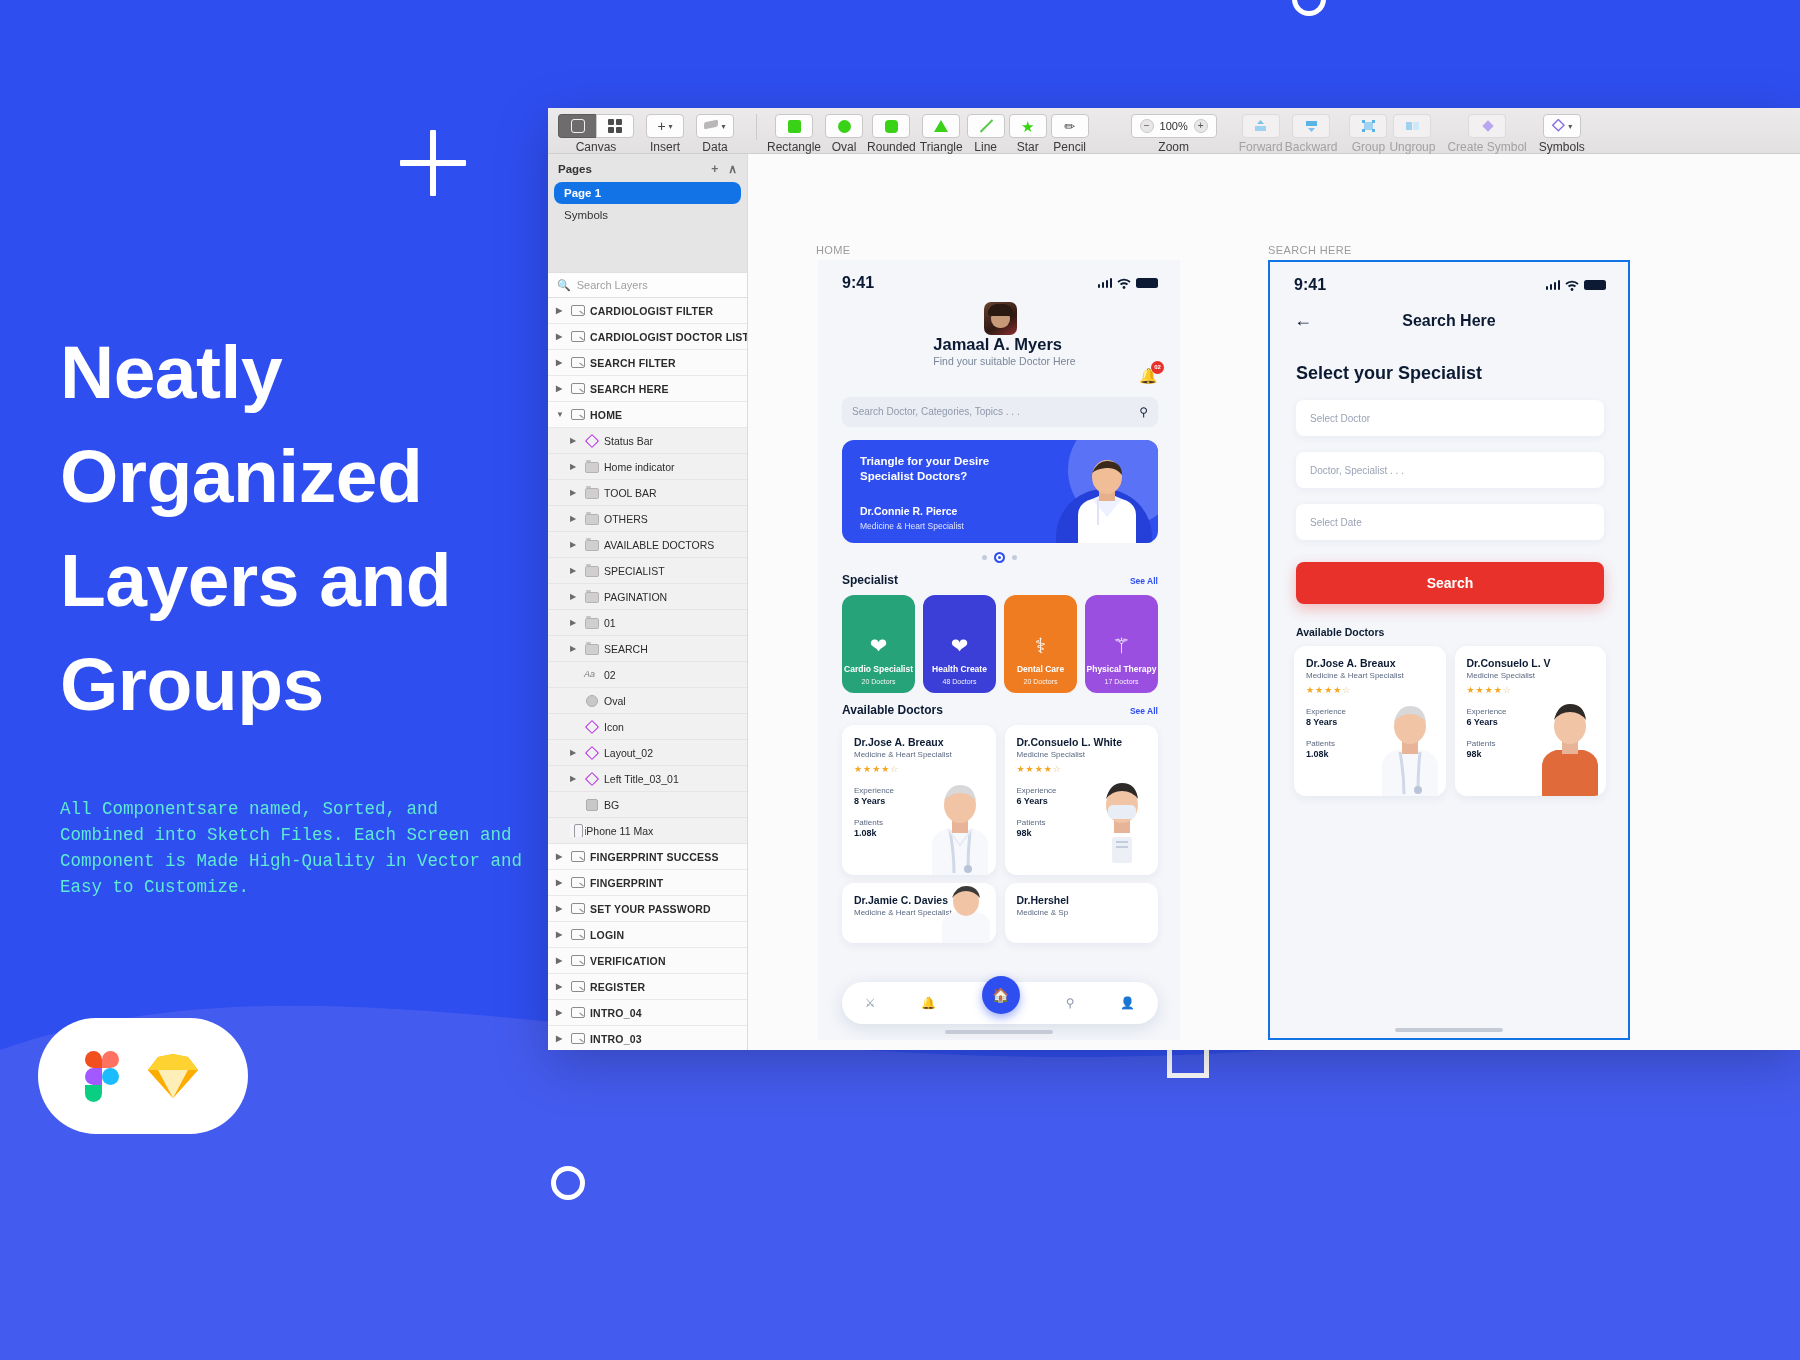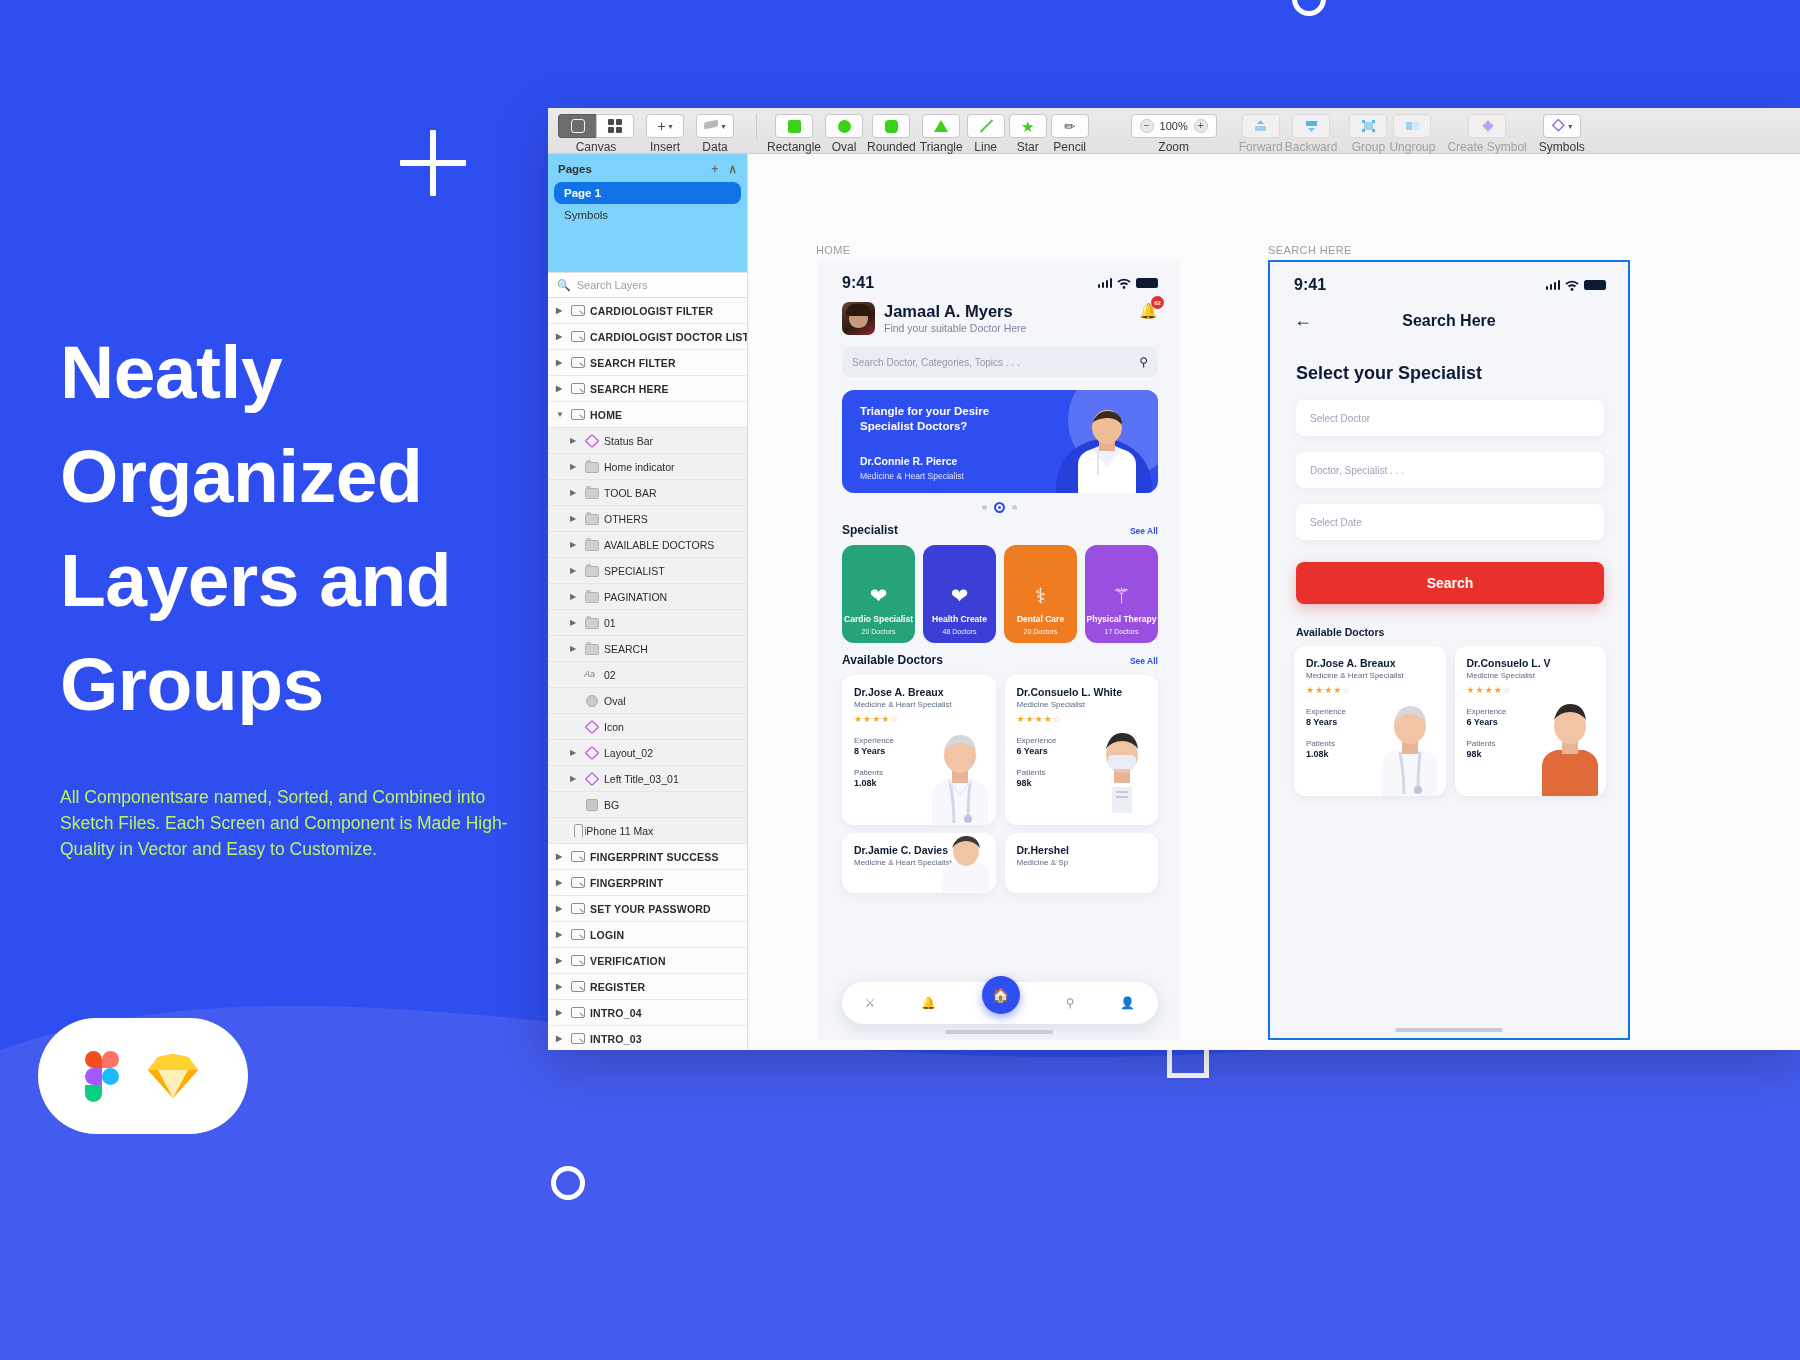--- a/index.html
+++ b/index.html
@@ -41,24 +41,25 @@
     position: absolute; left: 60px; top: 320px; width: 470px; z-index: 5;
   }
   .headline {
     color: #ffffff;
     font-size: 75px;
     line-height: 104px;
     font-weight: bold;
     letter-spacing: -0.5px;
   }
   .subcopy {
-    margin-top: 48px;
-    color: #bef264;
+    margin-top: 60px;
+    color: #5eead4;
     font-size: 17.5px;
     line-height: 26px;
+    font-family: Liberation Mono, monospace;
   }
 
   
   .badge-pill {
     position: absolute; left: 38px; top: 1018px;
     width: 210px; height: 116px;
     background: #ffffff; border-radius: 58px;
     display: flex; align-items: center; justify-content: center; gap: 26px;
     z-index: 6;
   }
@@ -125,21 +126,21 @@
   .canvasicon{width:14px;height:14px;border:1.5px solid #fff;border-radius:3px;opacity:.9;}
   .layersicon{width:14px;height:11px;position:relative;}
   .layersicon:before{content:"";position:absolute;left:0;top:0;width:14px;height:7px;background:#b9b7b7;
       transform:skewY(-12deg);border-radius:2px;}
 
   
   .app-body { display: flex; height: calc(942px - 46px); }
 
   
   .sidebar {
-    width: 200px; background: #7dd3fc; border-right: 1px solid #dcdada;
+    width: 200px; background: #e5e5e5; border-right: 1px solid #dcdada;
     display: flex; flex-direction: column;
   }
   .pages-head {
     display:flex;align-items:center;justify-content:space-between;
     padding: 8px 10px 6px 10px; font-size:11.5px;font-weight:bold;color:#333;
   }
   .pages-head .acts { display:flex;gap:10px;color:#6a6a6a;font-size:12px;}
   .page-row {
     margin: 0 6px; padding: 5px 10px; border-radius: 8px;
     font-size: 11.5px; color: #333;
@@ -201,21 +202,21 @@
   .status {
     display: flex; align-items: center; justify-content: space-between;
     padding: 14px 22px 0 24px;
   }
   .stime { font-size: 16px; font-weight: bold; color: #0c1b33; }
   .sicons { display: flex; align-items: center; gap: 5px; }
   .bars { display: flex; align-items: flex-end; gap: 1.5px; height: 10px; }
   .bars i { width: 2.5px; background: #0c1b33; border-radius: 1px; display: block; }
   .battery { width: 22px; height: 10px; background: #0c1b33; border-radius: 2.5px; }
 
-  .hdr-row { display: flex; padding: 10px 22px 0 24px; }
+  .hdr-row { display: flex; align-items: center; padding: 10px 22px 0 24px; flex-direction: column; }
   .avatar {
     width: 33px; height: 33px; border-radius: 7px; flex: 0 0 33px;
     background: linear-gradient(150deg,#6a4231,#301a14 60%,#8c2f2f);
     position: relative; overflow: hidden;
   }
   .avatar:after{content:"";position:absolute;left:7px;top:6px;width:19px;height:20px;
      background:#c79a77;border-radius:50% 50% 45% 45%;}
   .avatar:before{content:"";position:absolute;left:4px;top:2px;width:25px;height:12px;
      background:#2a1a12;border-radius:12px 12px 4px 4px; z-index:2;}
   .uname { font-size: 16.5px; font-weight: bold; color: #0c1b33; line-height: 1.15; }

